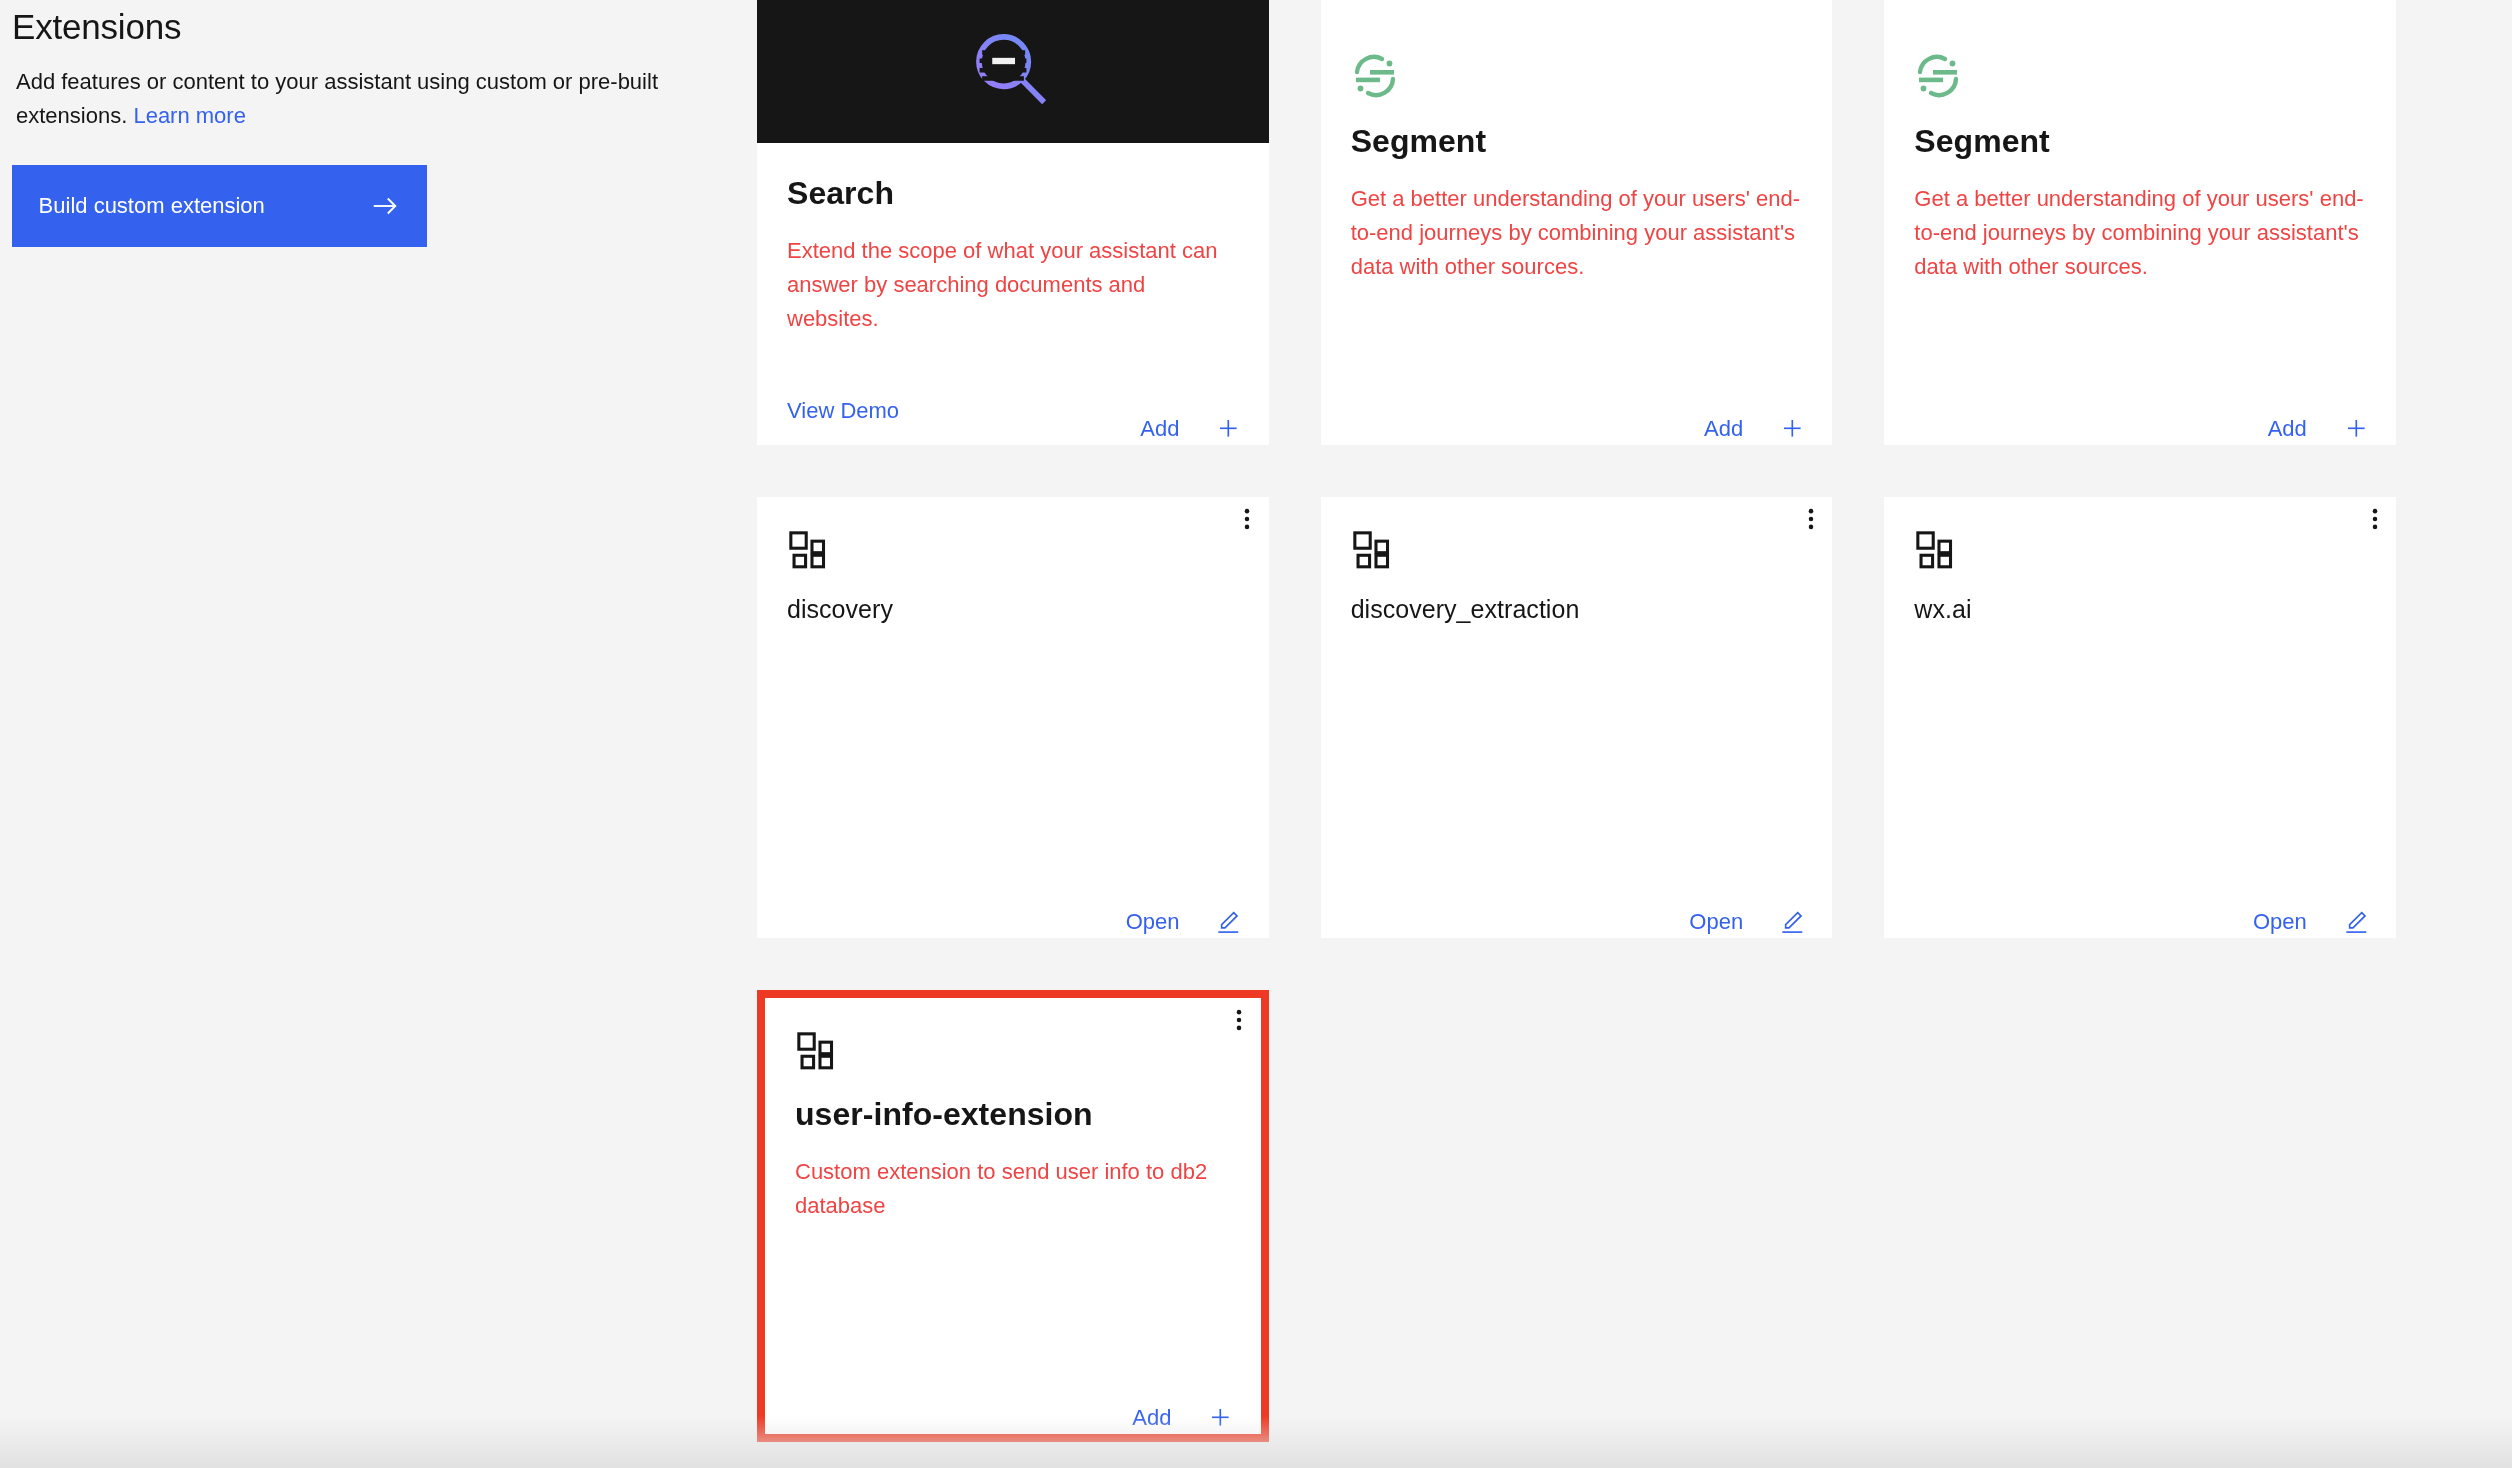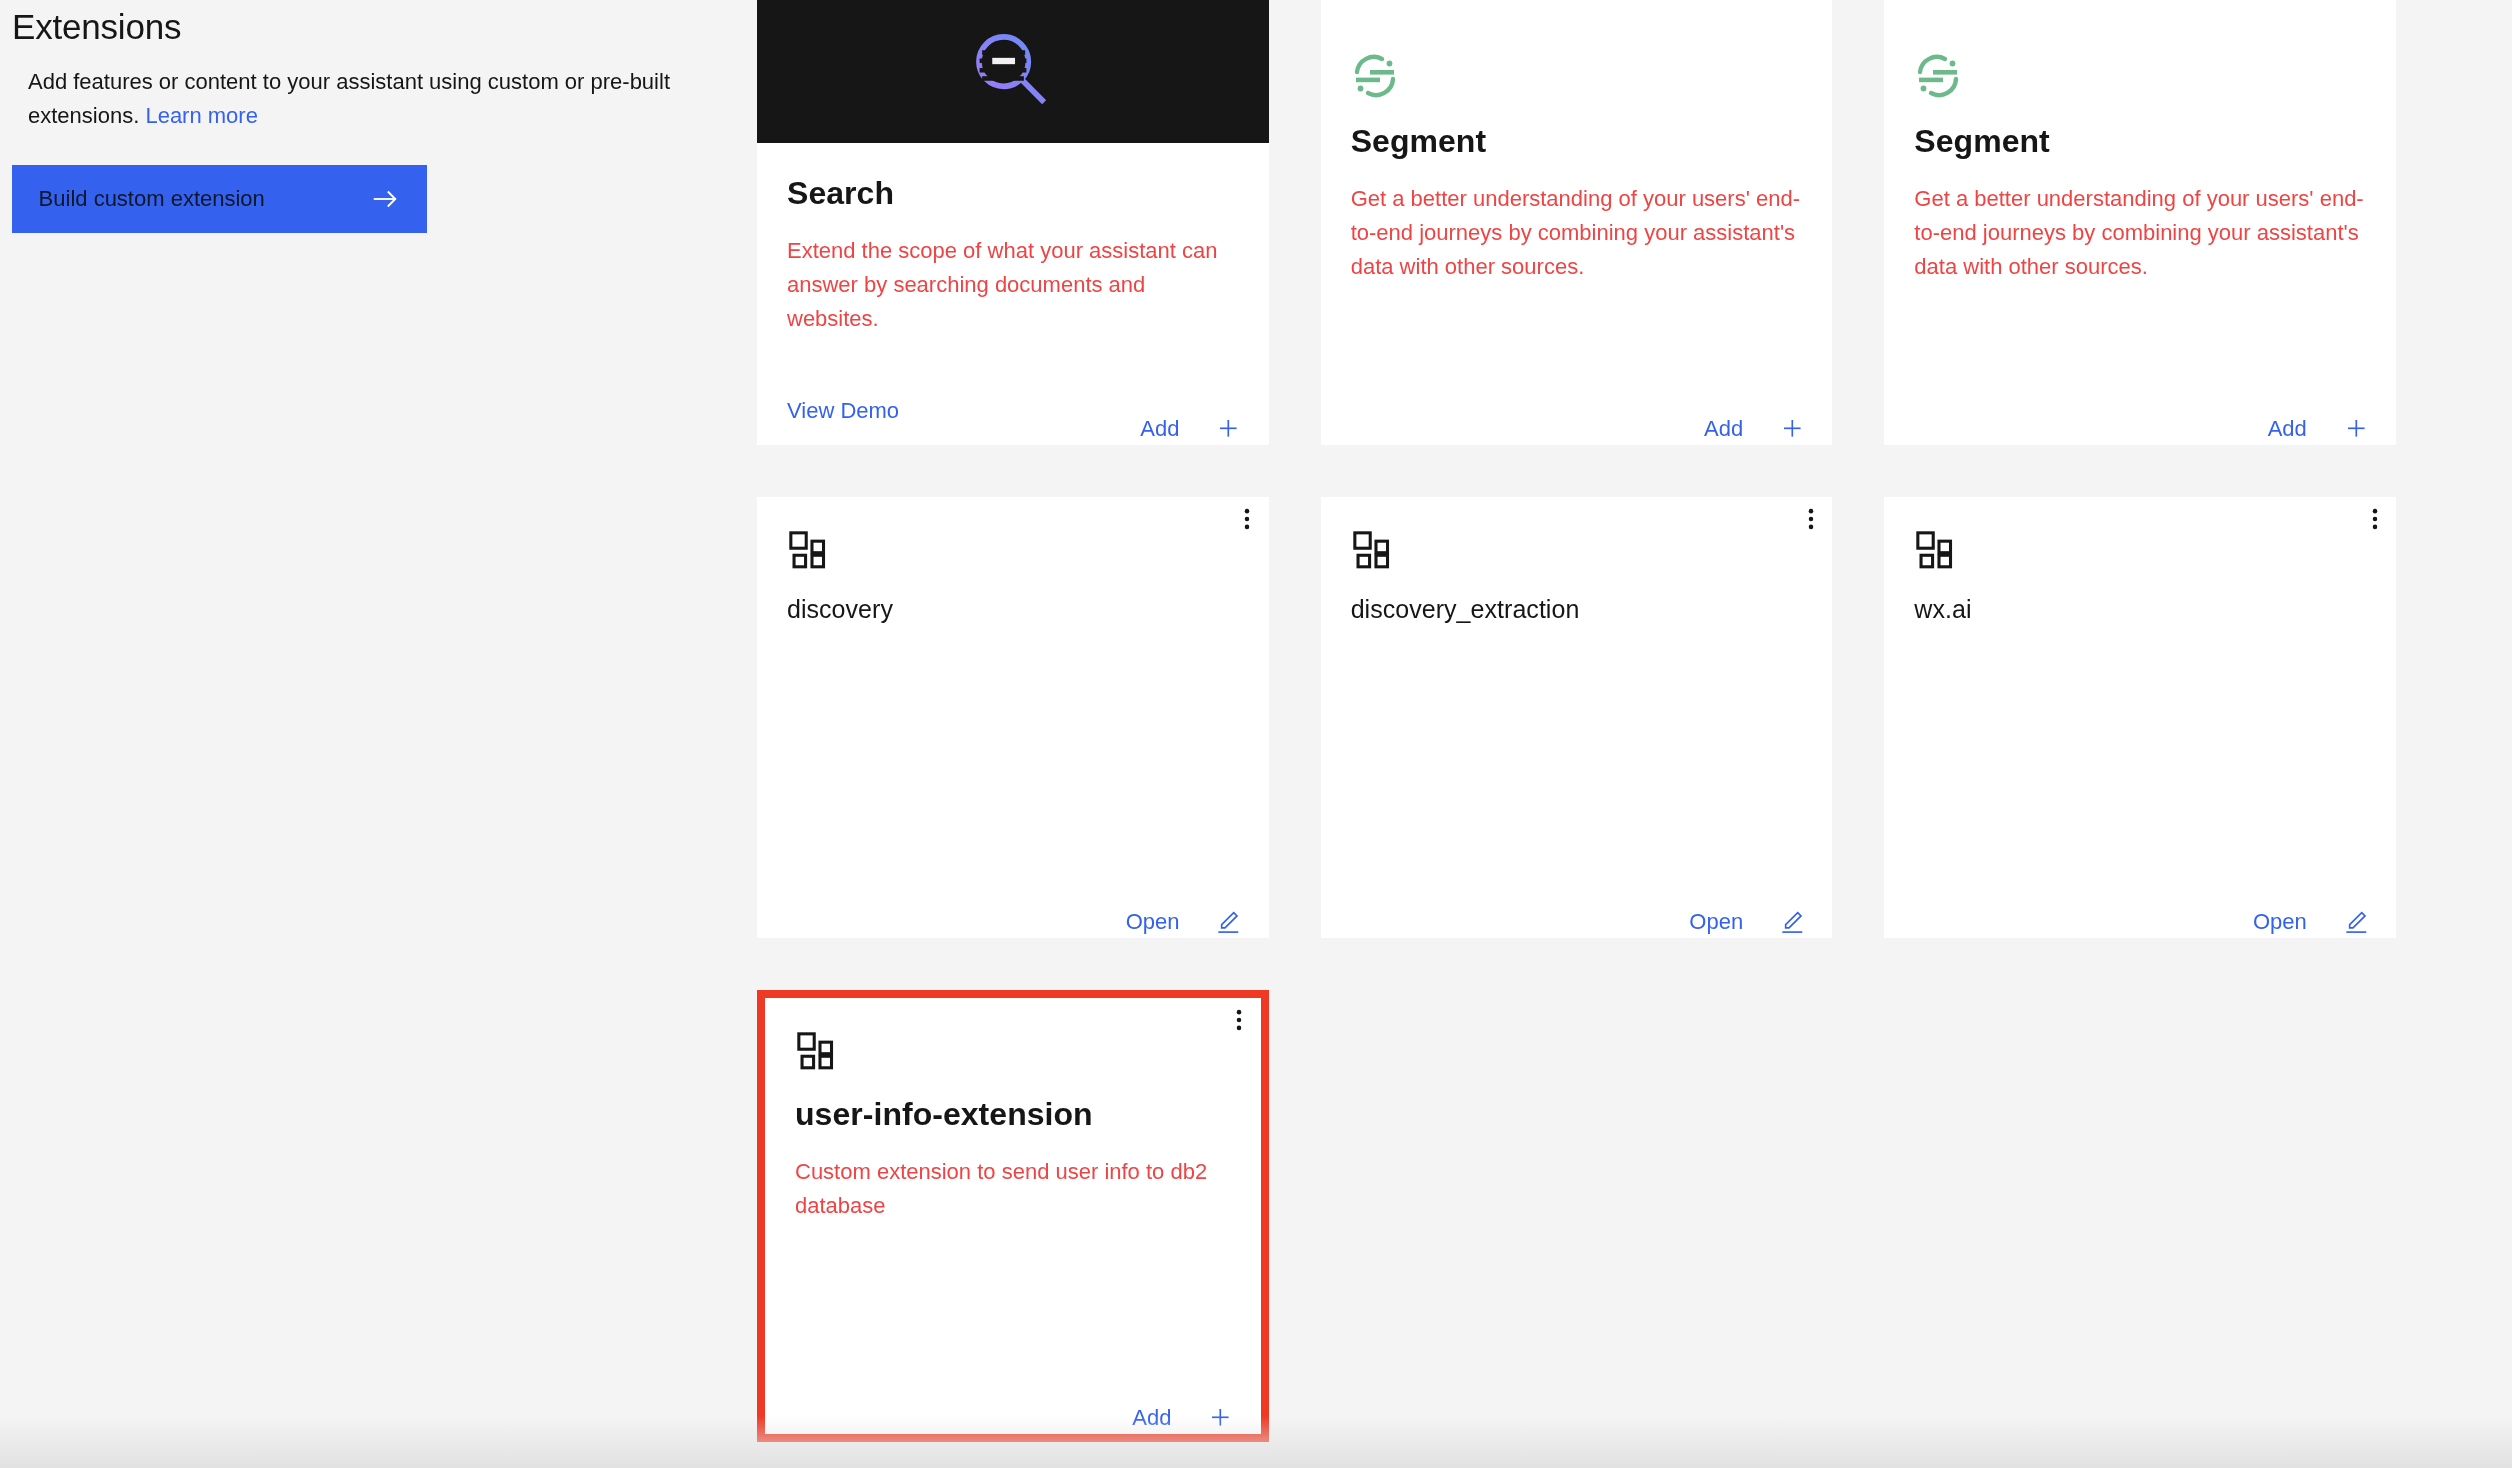--- a/index.html
+++ b/index.html
@@ -28,36 +28,36 @@
     font-weight: 400;
     letter-spacing: -0.2px;
     line-height: 1.25;
     margin: 0;
     padding-top: 5.3px;
     color: #161616;
   }
   .intro-desc {
     font-size: 22px;
     line-height: 34px;
-    margin: 16px 0 0 16px;
+    margin: 16px 0 0 4px;
     color: #161616;
     max-width: 660px;
   }
   .intro-desc .learn-more {
     color: #3462ee;
     text-decoration: none;
     cursor: pointer;
   }
   .build-btn {
     margin-top: 32px;
     width: 415px;
-    height: 68px;
+    height: 82px;
     background: #3462ee;
     border: none;
-    color: #0f172a;
+    color: #ffffff;
     font-family: "Liberation Sans", sans-serif;
     font-size: 22px;
     display: flex;
     align-items: center;
     justify-content: space-between;
     padding: 0 26.6px 0 26.6px;
     cursor: pointer;
     box-sizing: border-box;
     text-align: left;
   }

